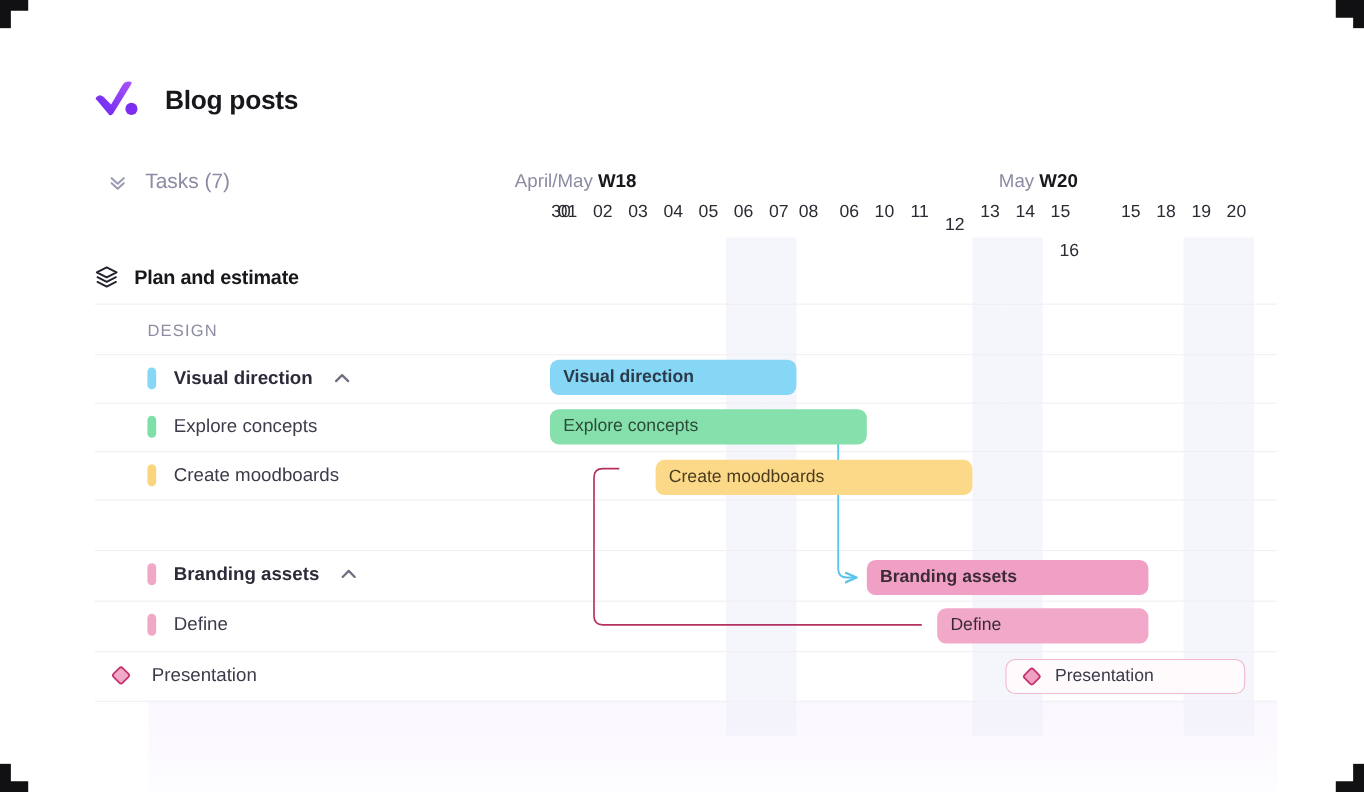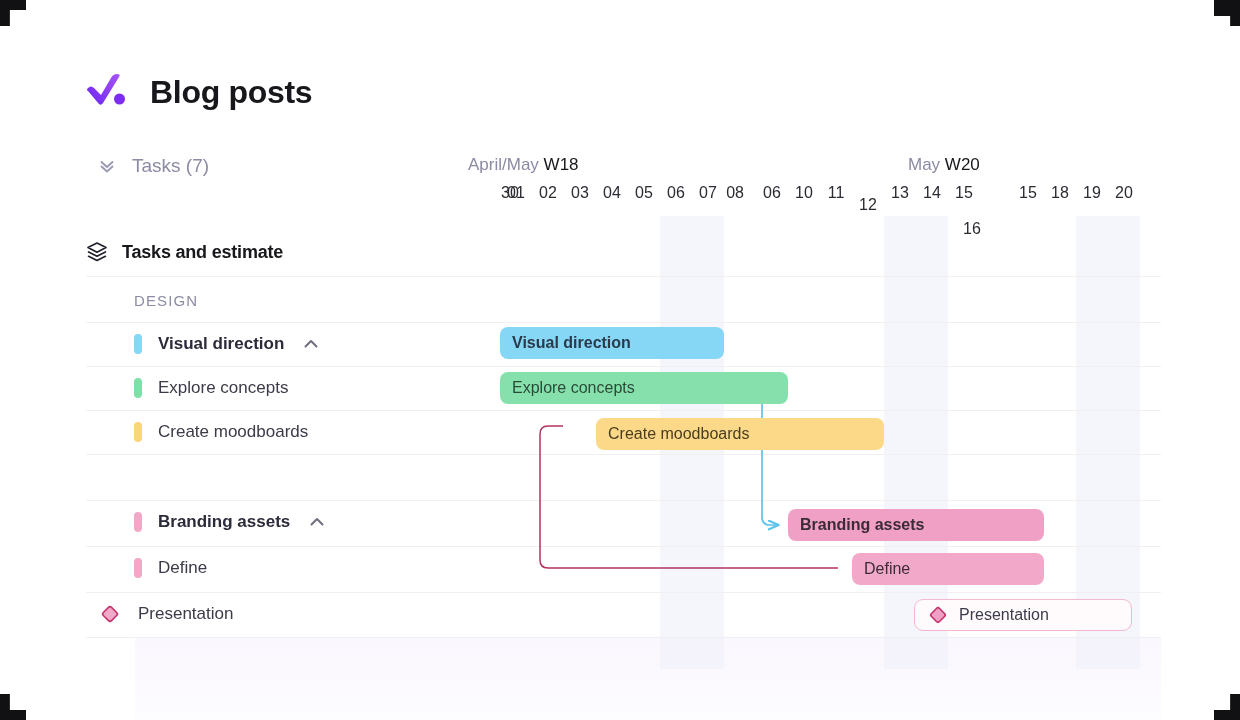--- a/index.html
+++ b/index.html
@@ -19,33 +19,33 @@
   .crop.bl{bottom:0;left:0;clip-path:polygon(0 0,38% 0,38% 62%,100% 62%,100% 100%,0 100%);}
   .crop.br{bottom:0;right:0;clip-path:polygon(100% 0,100% 100%,0 100%,0 62%,62% 62%,62% 0);}
 
   
   .wash{position:absolute;left:135px;top:637px;width:1026px;height:83px;
         background:linear-gradient(180deg,#faf7fe 0%,#fdfcff 100%);z-index:0;}
 
   
   .title-row{position:absolute;left:86px;top:72px;display:flex;align-items:center;gap:22px;}
   .logo{width:42px;height:40px;display:block;}
-  .app-title{font-size:32px;font-weight:bold;color:#17171c;letter-spacing:-0.3px;}
+  .app-title{font-size:24px;font-weight:bold;color:#17171c;letter-spacing:-0.3px;}
 
   
   .tasks-row{position:absolute;left:98px;top:155px;display:flex;align-items:center;gap:16px;}
   .chev2{width:18px;height:18px;display:block;}
   .tasks-label{font-size:19px;color:#8b8ba3;}
 
   
   .tl-head{position:absolute;left:468px;top:155px;width:672px;}
   .month-row{height:24px;position:relative;font-size:17px;}
   .month{position:absolute;white-space:nowrap;}
   .month .m{color:#8b8ba3;}
-  .month .w{color:#17171c;font-weight:normal;}
+  .month .w{color:#17171c;font-weight:bold;}
   .days-row{position:absolute;left:468px;top:184px;width:672px;height:24px;}
   .day{position:absolute;top:0;width:32px;text-align:center;font-size:16px;color:#2b2b33;}
 
   
   .grid{position:absolute;left:86px;top:216px;width:1075px;height:421px;z-index:1;}
   .weekend{position:absolute;top:0;width:32px;height:453px;background:#f1f1fb;opacity:.75;}
   .rowline{position:absolute;left:0;width:1075px;height:1px;background:#f0f0f3;}
 
   
   .list{position:absolute;left:86px;top:216px;width:380px;z-index:3;}
@@ -166,21 +166,21 @@
 
 <div class="list" id="list">
   <div class="lrow" style="top:14px;">
     <span>
       <svg class="stack-icon" viewBox="0 0 22 22" fill="none" stroke="#22222e" stroke-width="1.7" stroke-linejoin="round" stroke-linecap="round">
         <path d="M11 2 L20 6.6 L11 11.2 L2 6.6 Z"></path>
         <path d="M2.6 11 L11 15.2 L19.4 11"></path>
         <path d="M2.6 15.3 L11 19.5 L19.4 15.3"></path>
       </svg>
     </span>
-    <span class="grp-title">Tasks and estimate</span>
+    <span class="grp-title">Plan and estimate</span>
   </div>
   <div class="lrow" style="top:62px;">
     <span class="section-label">DESIGN</span>
   </div>
 <div class="lrow" style="top: 106px;">
       <div class="swatch" style="background: rgb(134, 214, 245);"></div>
       <span class="task-name bold">Visual direction</span>
       <span>
         <svg class="chev-up" viewBox="0 0 18 18" fill="none" stroke="#6e6e80" stroke-width="2" stroke-linecap="round" stroke-linejoin="round">
           <polyline points="3.5,11.5 9,6 14.5,11.5"></polyline>

